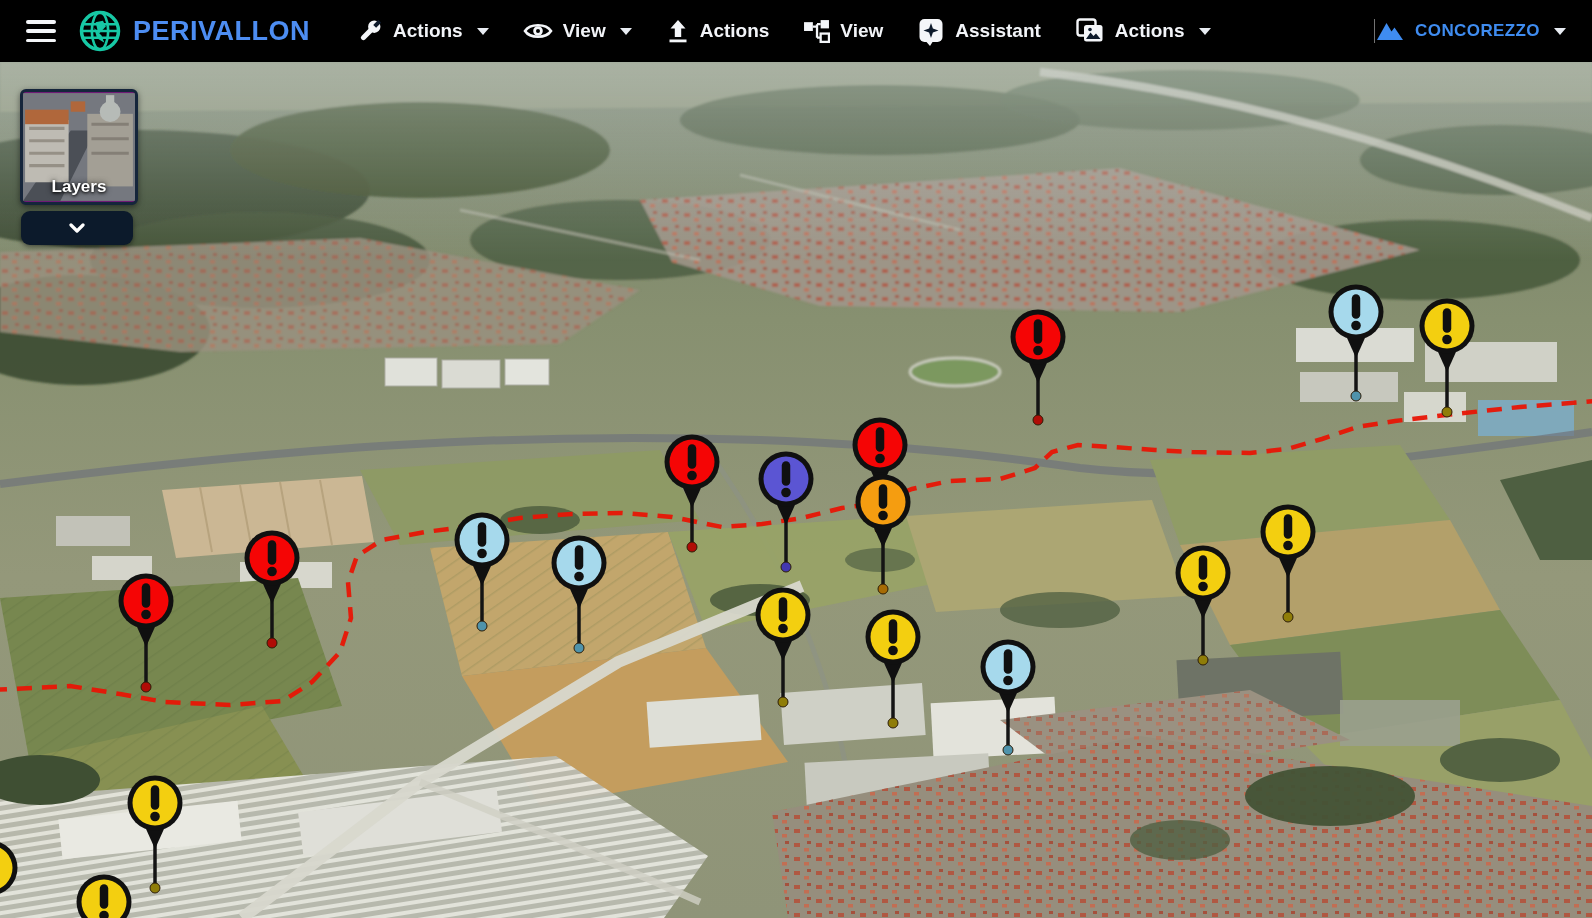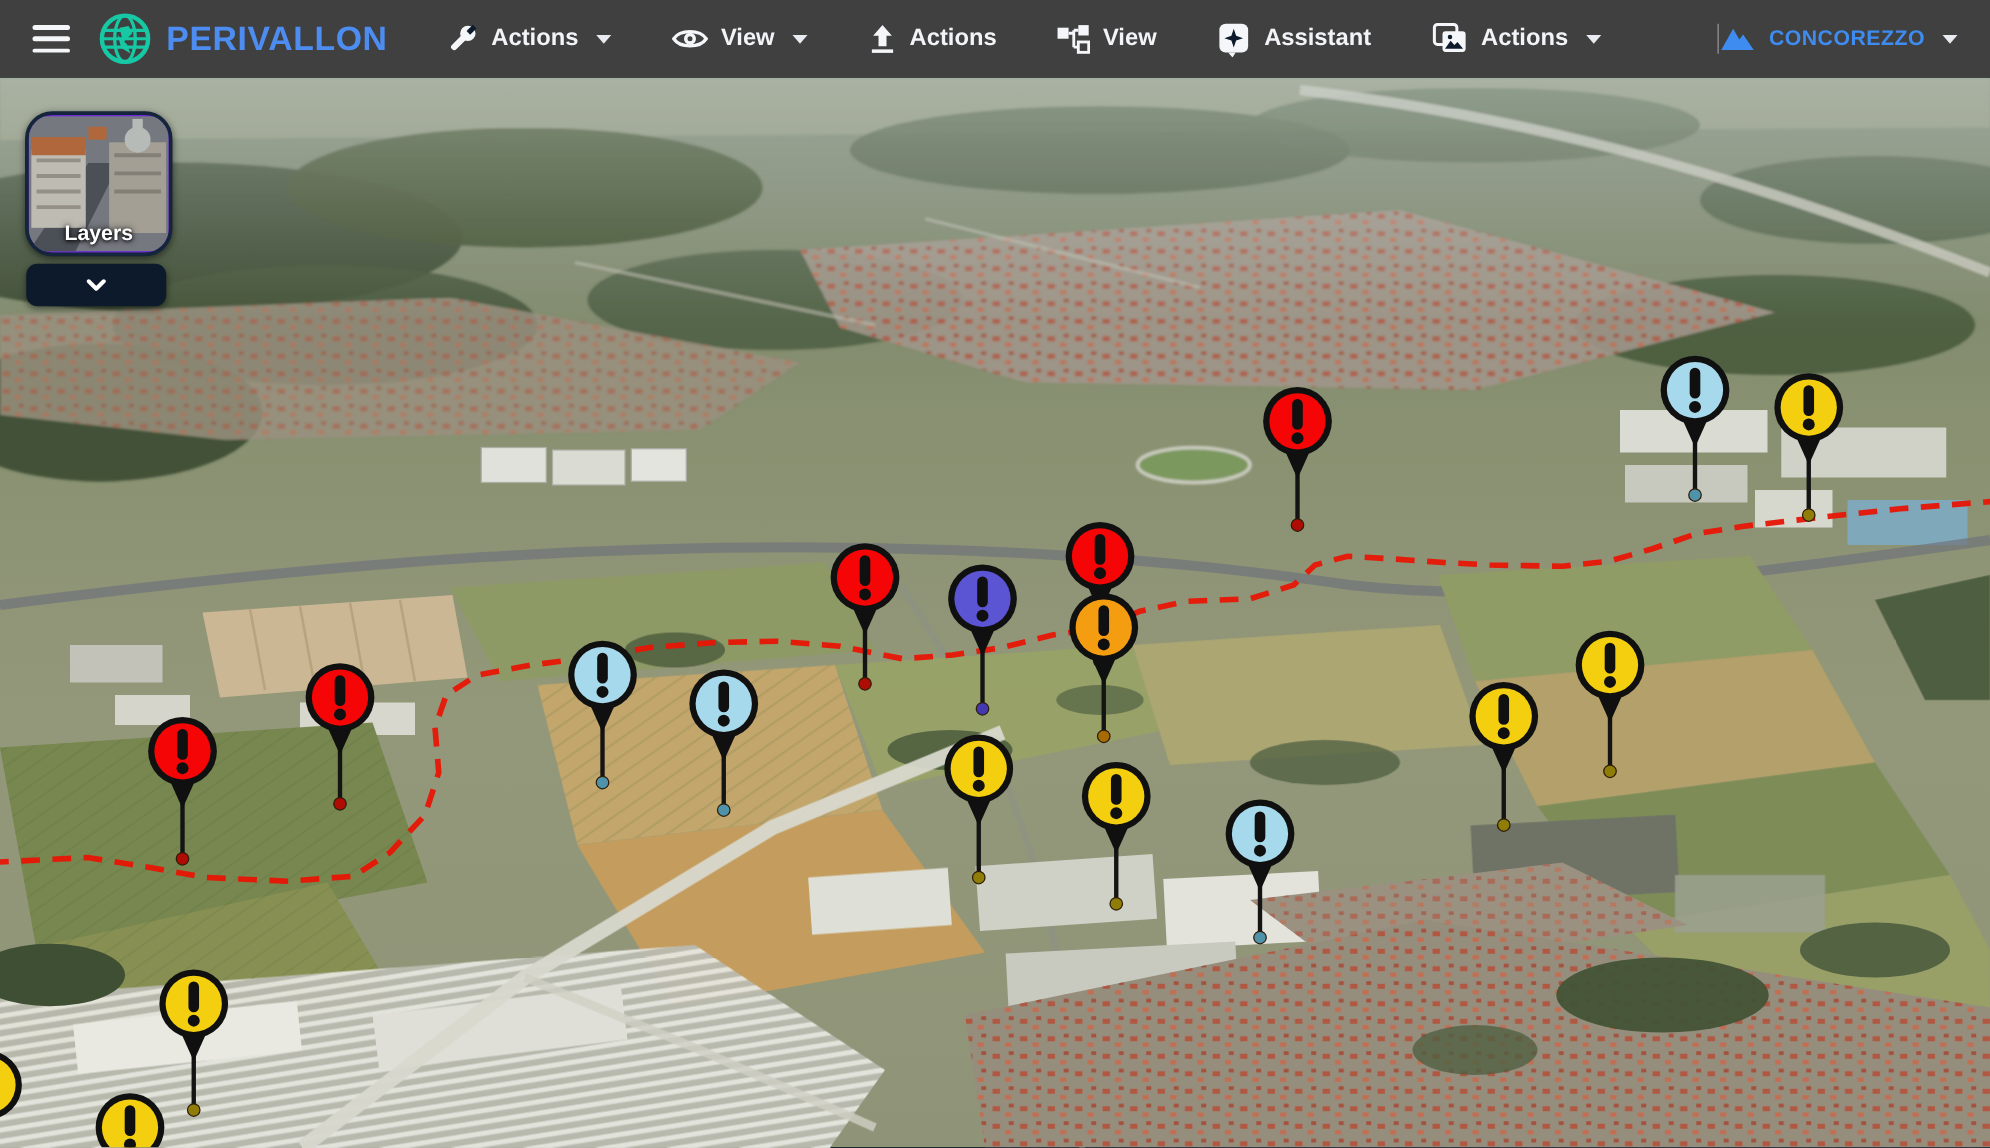--- a/index.html
+++ b/index.html
@@ -1,38 +1,38 @@
 <!DOCTYPE html>
 <html><head>
 <meta charset="utf-8">
 <style>
   html,body{margin:0;padding:0;}
   body{width:1592px;height:918px;overflow:hidden;background:#0d1a2b;font-family:"Liberation Sans",sans-serif;position:relative;}
 
   
-  .navbar{position:absolute;top:0;left:0;width:100%;height:62px;background:#404040;display:flex;align-items:center;padding:0 26px;box-sizing:border-box;z-index:50;}
+  .navbar{position:absolute;top:0;left:0;width:100%;height:62px;background:#000000;display:flex;align-items:center;padding:0 26px;box-sizing:border-box;z-index:50;}
   .hamburger{width:30px;height:22px;display:flex;flex-direction:column;justify-content:space-between;background:none;border:none;cursor:pointer;padding:0;margin-right:22px;}
   .hamburger span{display:block;height:3.5px;background:#f4f6f9;border-radius:2px;}
   .brand{display:flex;align-items:center;gap:11px;margin-right:46px;cursor:pointer;}
   .brand-name{color:#4d8df2;font-size:27px;font-weight:800;letter-spacing:.5px;}
-  .menu{display:flex;align-items:center;gap:48px;}
+  .menu{display:flex;align-items:center;gap:34px;}
   .nav-item{display:flex;align-items:center;gap:10px;color:#f2f4f8;font-size:19px;font-weight:700;cursor:pointer;white-space:nowrap;}
   .caret{width:0;height:0;border-left:6px solid transparent;border-right:6px solid transparent;border-top:7px solid #e8ecf2;margin-left:4px;}
   .nav-right{margin-left:auto;display:flex;align-items:center;}
   .divider{width:1.5px;height:24px;background:rgba(255,255,255,.45);}
   .site{display:flex;align-items:center;gap:10px;cursor:pointer;}
   .site-label{color:#3f8cf0;font-size:17px;font-weight:800;letter-spacing:.4px;}
   .icon{flex:0 0 auto;}
 
   
   .map{position:absolute;top:62px;left:0;width:1592px;height:856px;overflow:hidden;}
   .map svg.mapsvg{position:absolute;top:0;left:0;width:100%;height:100%;display:block;}
 
   
-  .layers-thumb{position:absolute;left:20px;top:27px;width:112px;height:110px;border:3px solid #15253b;border-radius:22px;overflow:hidden;cursor:pointer;box-shadow:0 2px 6px rgba(0,0,0,.5);background:#6d28d9;}
+  .layers-thumb{position:absolute;left:20px;top:27px;width:112px;height:110px;border:3px solid #15253b;border-radius:6px;overflow:hidden;cursor:pointer;box-shadow:0 2px 6px rgba(0,0,0,.5);background:#701a75;}
   .layers-thumb svg{display:block;width:100%;height:100%;}
   .layers-label{position:absolute;left:0;right:0;bottom:5px;text-align:center;color:#fff;font-size:17px;font-weight:700;text-shadow:0 1px 3px #000,0 0 6px rgba(0,0,0,.8);}
   .layers-collapse{position:absolute;left:21px;top:149px;width:112px;height:34px;background:#0c1a2b;border:none;border-radius:9px;display:flex;align-items:center;justify-content:center;cursor:pointer;box-shadow:0 2px 5px rgba(0,0,0,.45);}
 </style>
 </head>
 <body>
 
 <header class="navbar">
   <button class="hamburger" aria-label="menu">
     <span></span>

